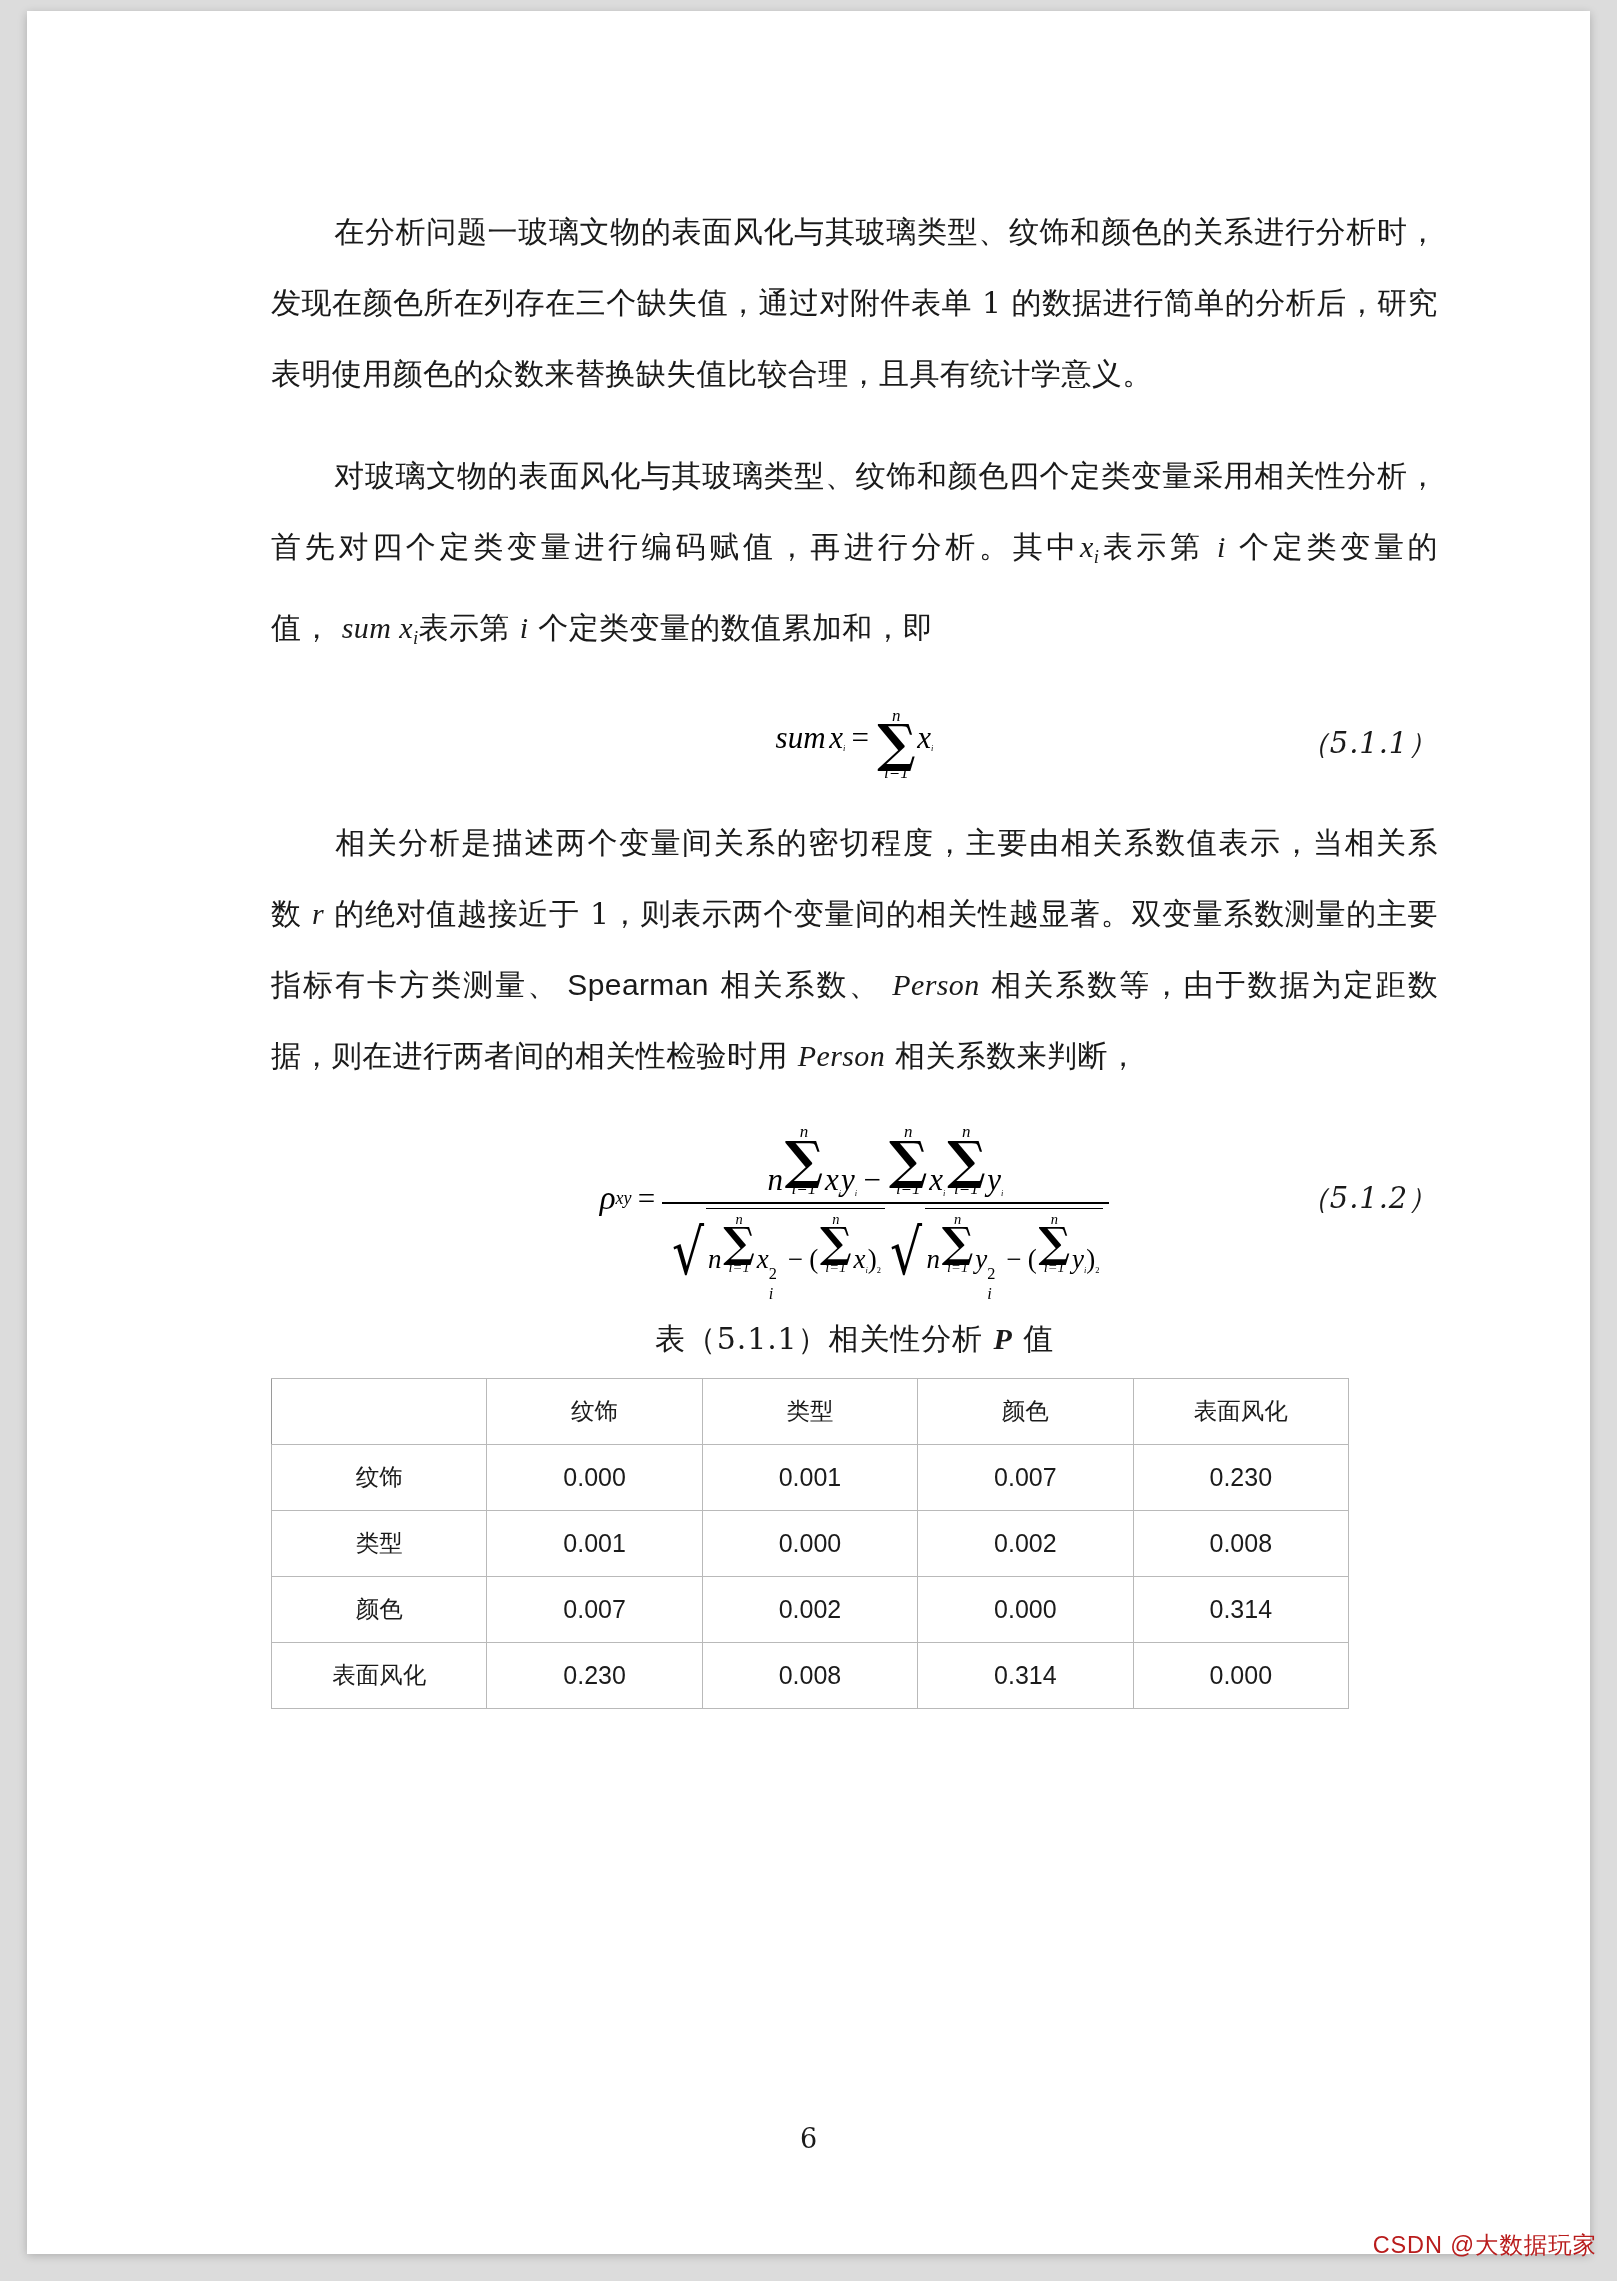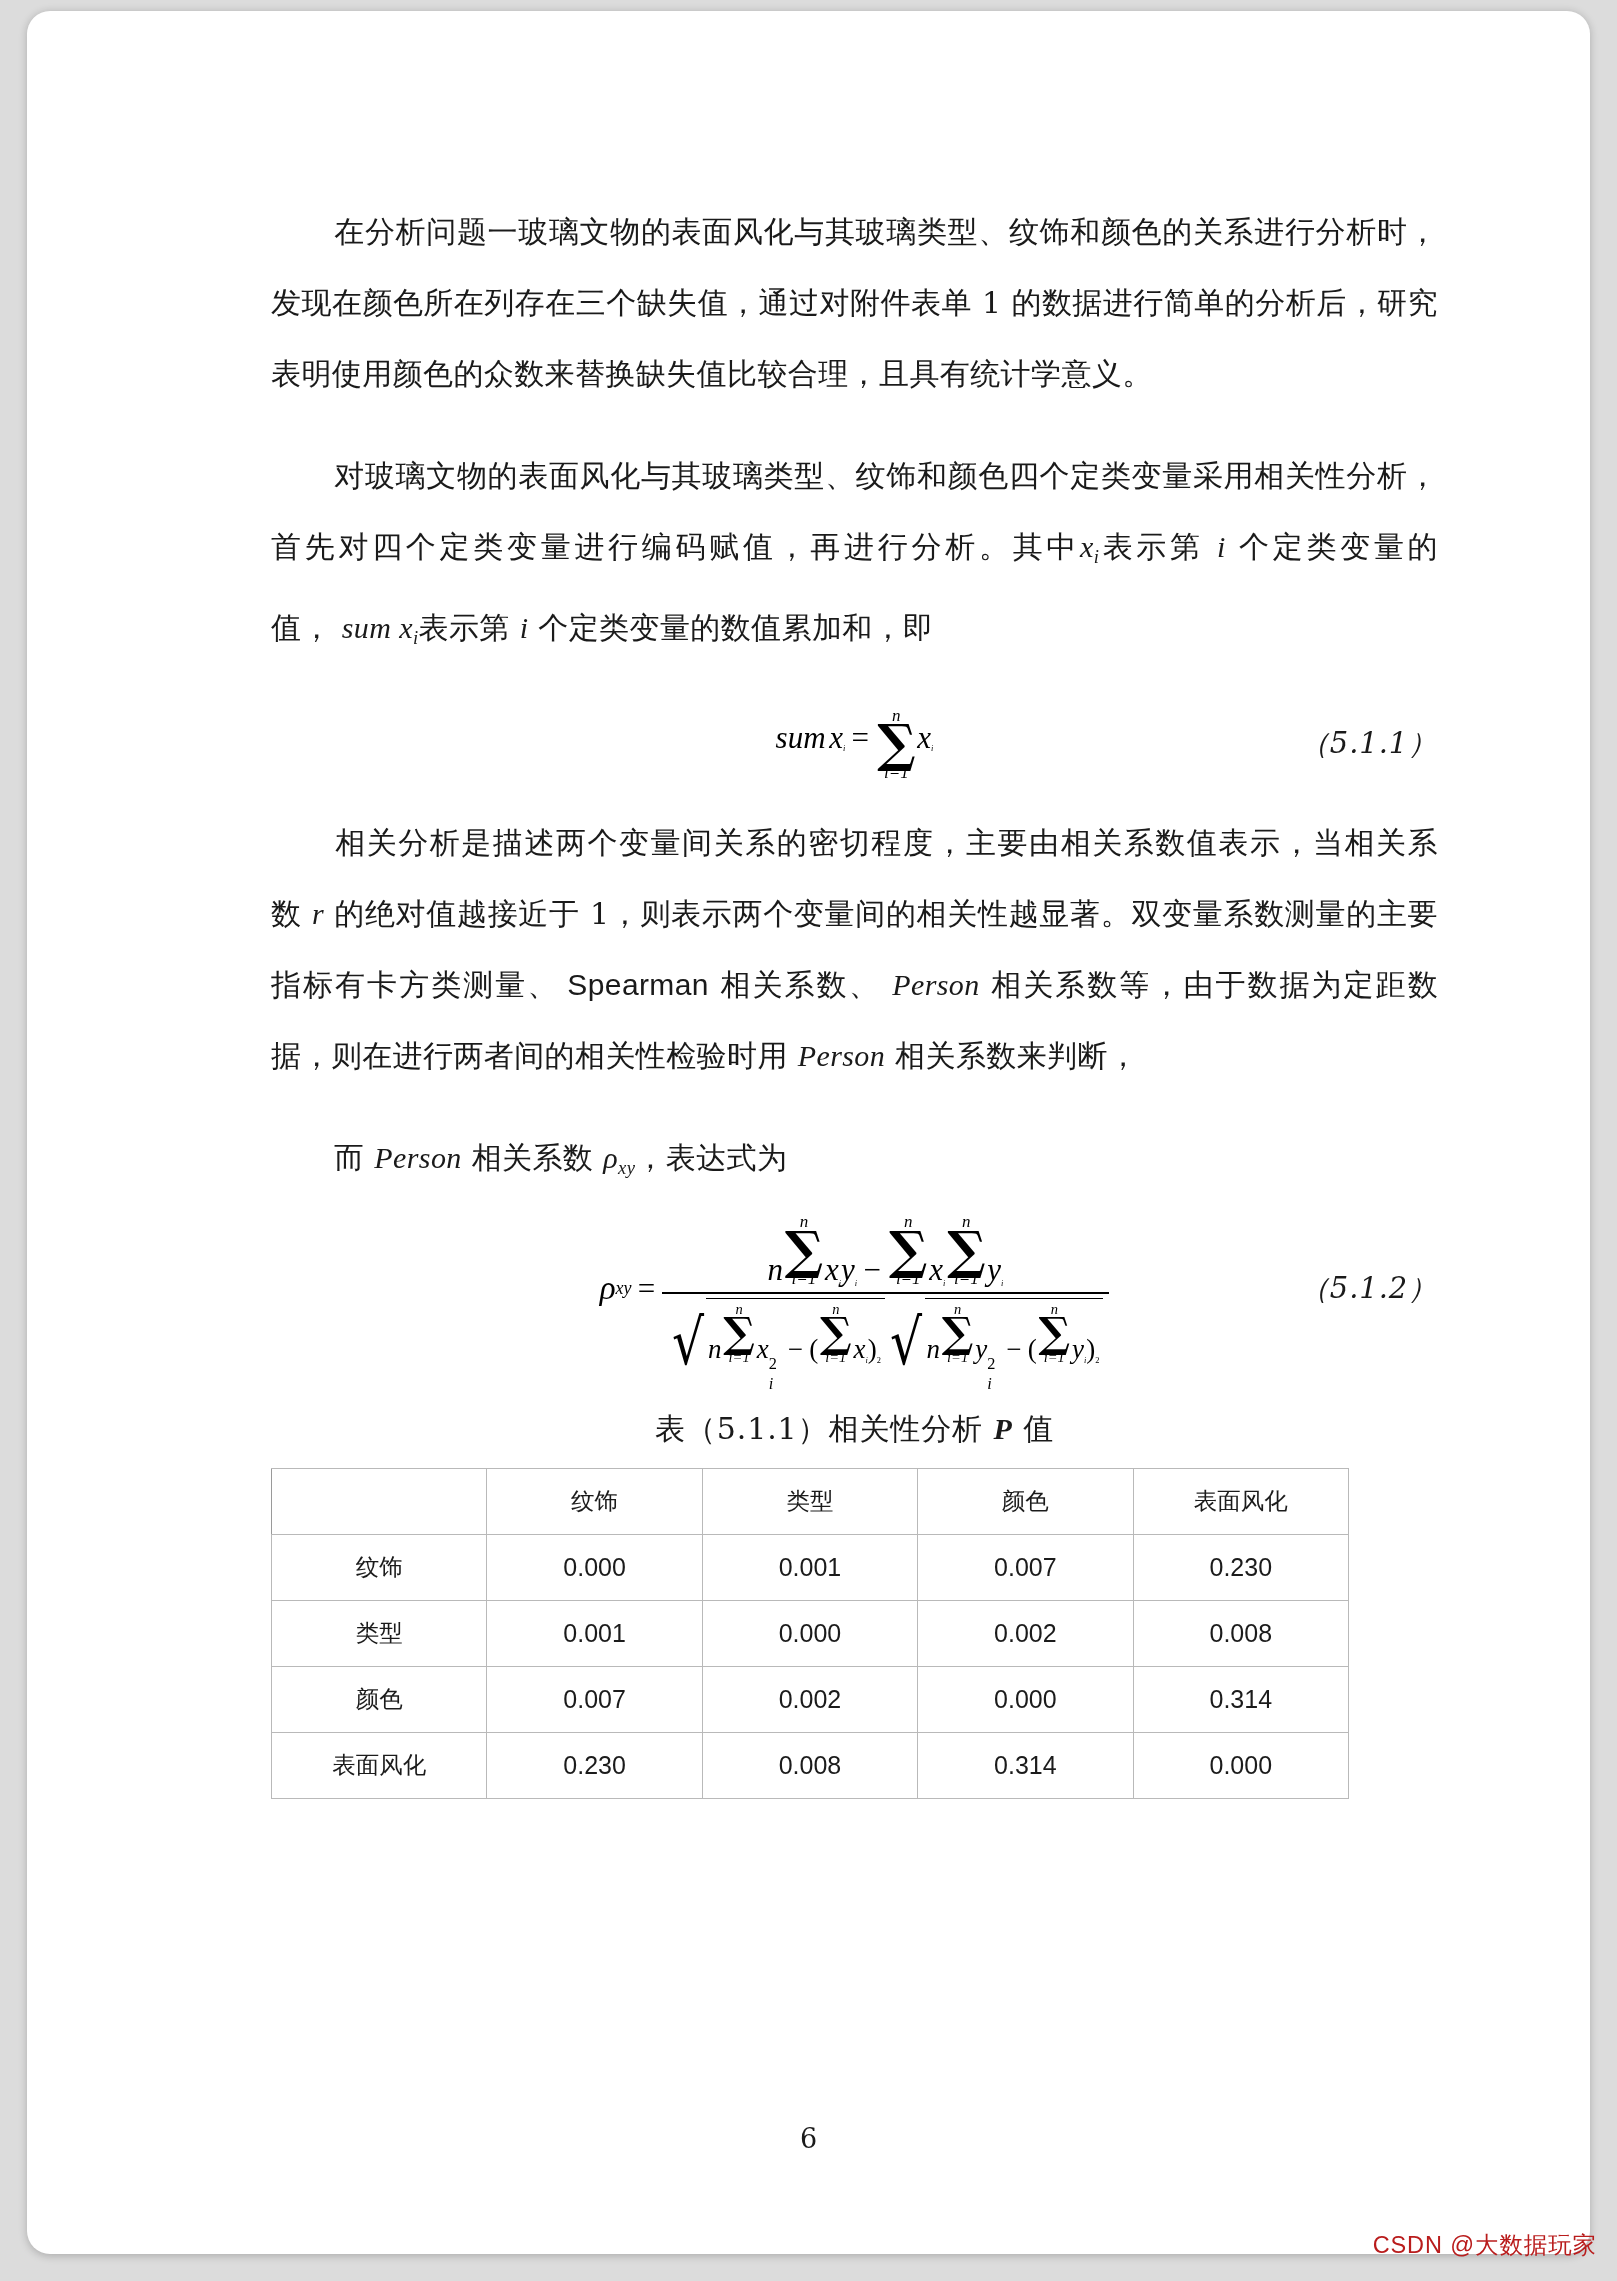--- a/index.html
+++ b/index.html
@@ -21,21 +21,20 @@
     background: #dcdcdc;
   }
   .page {
     position: absolute;
     left: 27px;
     top: 11px;
     width: 1563px;
     height: 2243px;
     background: #ffffff;
     box-shadow: 0 1.8px 9px rgba(0,0,0,0.22);
-    border-radius: 23px;
   }
   .content {
     position: absolute;
     left: 244px;
     top: 185px;
     width: 1167px;
   }
   p.para {
     margin: 0 0 31px 0;
     font-size: 30px;
@@ -188,21 +187,20 @@
               <span class="lim">n</span>
               <span class="sig">∑</span>
               <span class="lim">i=1</span>
             </span><span class="var">x</span><span class="sub">i</span>
         </span>
         <span class="eqno">（5.1.1）</span>
       </div>
 
       <p class="para"><span class="indent"></span><span>相关分析是描述两个变量间关系的密切程度，主要由相关系数值表示，当相关系数</span>&nbsp;<span class="it">r</span>&nbsp;<span>的绝对值越接近于 1，则表示两个变量间的相关性越显著。双变量系数测量的主要指标有卡方类测量、</span><span class="rm">Spearman</span>&nbsp;<span>相关系数、</span>&nbsp;<span class="it">Person</span>&nbsp;<span>相关系数等，由于数据为定距数据，则在进行两者间的相关性检验时用</span>&nbsp;<span class="it">Person</span>&nbsp;<span>相关系数来判断，</span></p>
 
-      <p class="para" style="margin-bottom:9px;"><span class="indent"></span><span>而</span>&nbsp;<span class="it">Person</span>&nbsp;<span>相关系数</span>&nbsp;<span class="it">ρ</span><span class="sb">xy</span><span>，表达式为</span></p>
 
       <div class="formula-row" style="min-height:154px;">
         <span class="math" style="display:flex;align-items:center;">
           <span class="var" style="font-size:33px;">ρ</span>
             <span class="sub" style="font-size:18px;">xy</span>
             <span class="op">=</span>
 
           <span class="frac">
 
             <span class="num">

